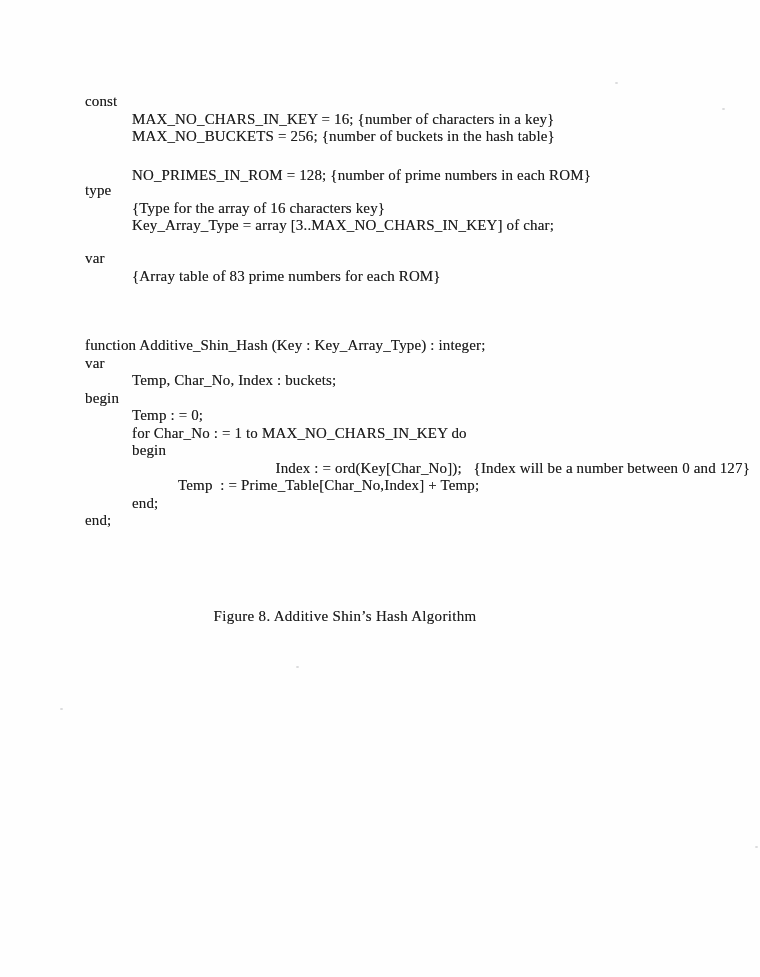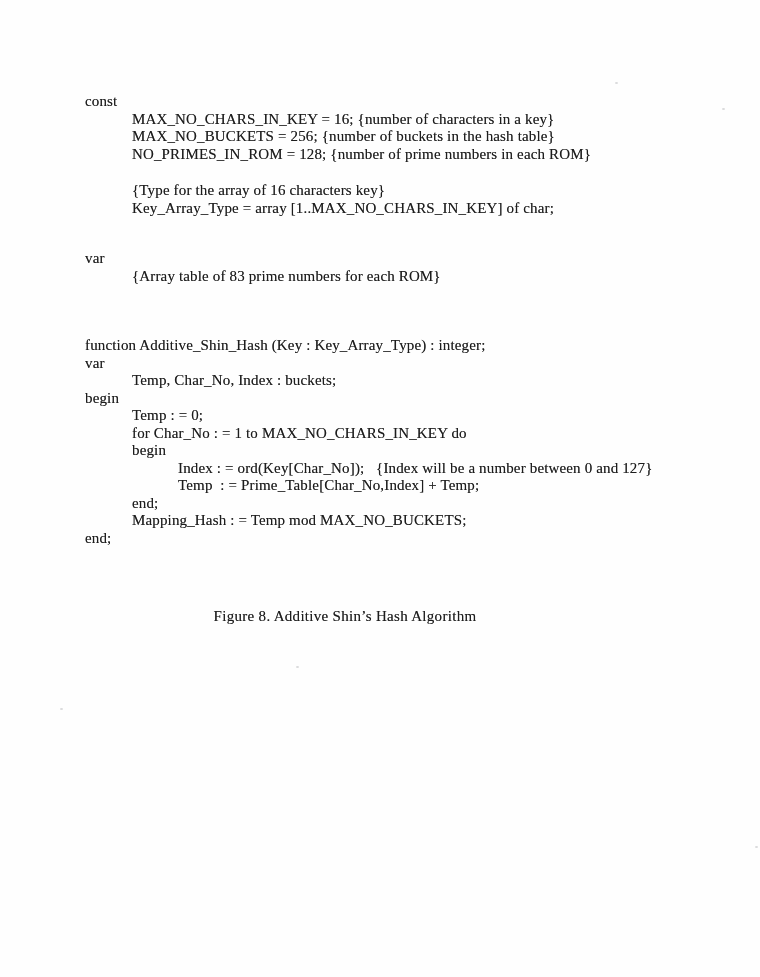--- a/index.html
+++ b/index.html
@@ -66,42 +66,42 @@
 </head>
 <body>
 
 <div class="page" style="background: rgb(254, 254, 254); color: rgb(29, 29, 29);">
 
   <div class="code-listing" id="code-root">
       <div class="code-block" style="top: 93px;">
         <div class="code-line" style="padding-left: 0px;">const</div>
         <div class="code-line" style="padding-left: 47px;">MAX_NO_CHARS_IN_KEY = 16; {number of characters in a key}</div>
         <div class="code-line" style="padding-left: 47px;">MAX_NO_BUCKETS = 256; {number of buckets in the hash table}</div>
-        <div class="code-line" style="padding-left: 47px;">NO_PRIMES_IN_ROM = 128; {number of prime numbers in each ROM}</div>
+        <div class="code-line" style="padding-left: 47px; margin-top: 21px;">NO_PRIMES_IN_ROM = 128; {number of prime numbers in each ROM}</div>
       </div>
       <div class="code-block" style="top: 182px;">
+        <div class="code-line" style="padding-left: 0px;">type</div>
         <div class="code-line" style="padding-left: 47px;">{Type for the array of 16 characters key}</div>
-        <div class="code-line" style="padding-left: 47px;">Key_Array_Type = array [1..MAX_NO_CHARS_IN_KEY] of char;</div>
+        <div class="code-line" style="padding-left: 47px;">Key_Array_Type = array [3..MAX_NO_CHARS_IN_KEY] of char;</div>
       </div>
       <div class="code-block" style="top: 250px;">
         <div class="code-line" style="padding-left: 0px;">var</div>
         <div class="code-line" style="padding-left: 47px;">{Array table of 83 prime numbers for each ROM}</div>
       </div>
       <div class="code-block" style="top: 337px;">
         <div class="code-line" style="padding-left: 0px;">function Additive_Shin_Hash (Key : Key_Array_Type) : integer;</div>
         <div class="code-line" style="padding-left: 0px;">var</div>
         <div class="code-line" style="padding-left: 47px;">Temp, Char_No, Index : buckets;</div>
         <div class="code-line" style="padding-left: 0px;">begin</div>
         <div class="code-line" style="padding-left: 47px;">Temp : = 0;</div>
         <div class="code-line" style="padding-left: 47px;">for Char_No : = 1 to MAX_NO_CHARS_IN_KEY do</div>
         <div class="code-line" style="padding-left: 47px;">begin</div>
-        <div class="code-line" style="padding-left: 93px;">Index : = ord(Key[Char_No]);   {Index will be a number between 0 and 127}</div>
+        <div class="code-line" style="padding-left: 93px; text-align: right;">Index : = ord(Key[Char_No]);   {Index will be a number between 0 and 127}</div>
         <div class="code-line" style="padding-left: 93px;">Temp  : = Prime_Table[Char_No,Index] + Temp;</div>
         <div class="code-line" style="padding-left: 47px;">end;</div>
-        <div class="code-line" style="padding-left: 47px;">Mapping_Hash : = Temp mod MAX_NO_BUCKETS;</div>
         <div class="code-line" style="padding-left: 0px;">end;</div>
       </div>
     </div>
 
   <div class="figure-caption">Figure 8. Additive Shin’s Hash Algorithm</div>
 
   <div class="scan-speck" style="left:615px; top:82px;"></div>
   <div class="scan-speck" style="left:722px; top:108px;"></div>
   <div class="scan-speck" style="left:296px; top:666px;"></div>
   <div class="scan-speck" style="left:60px;  top:708px;"></div>

